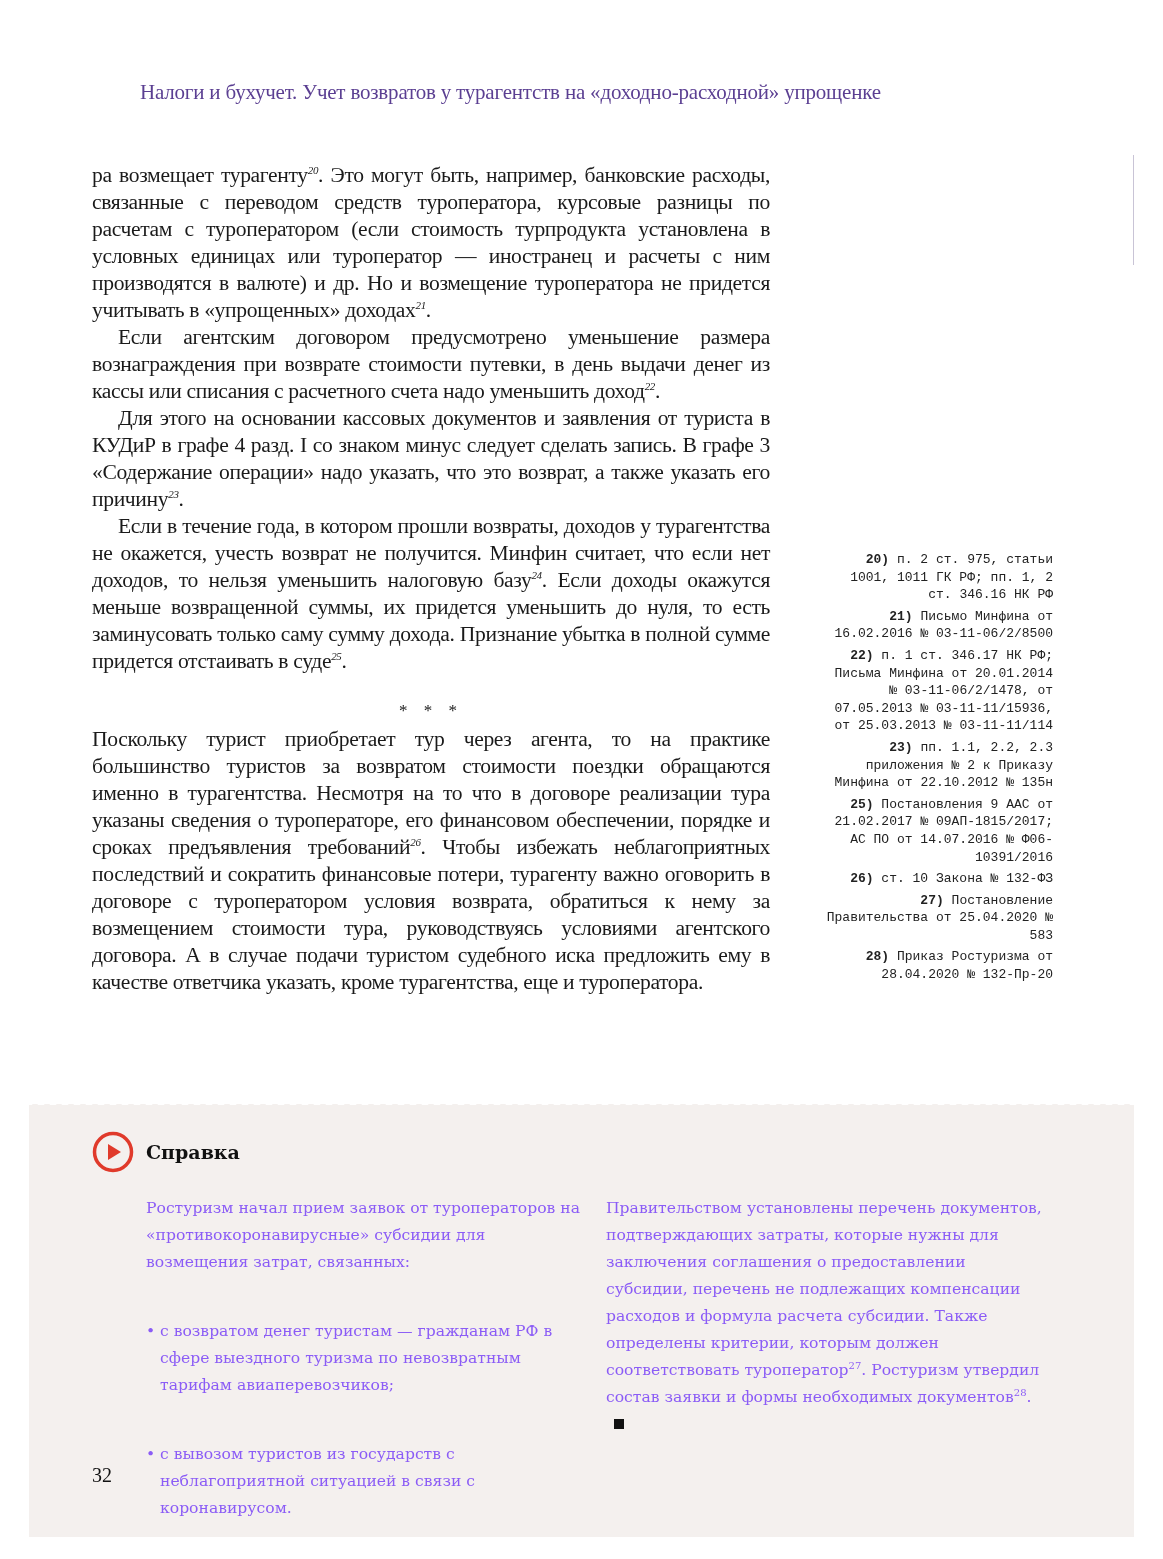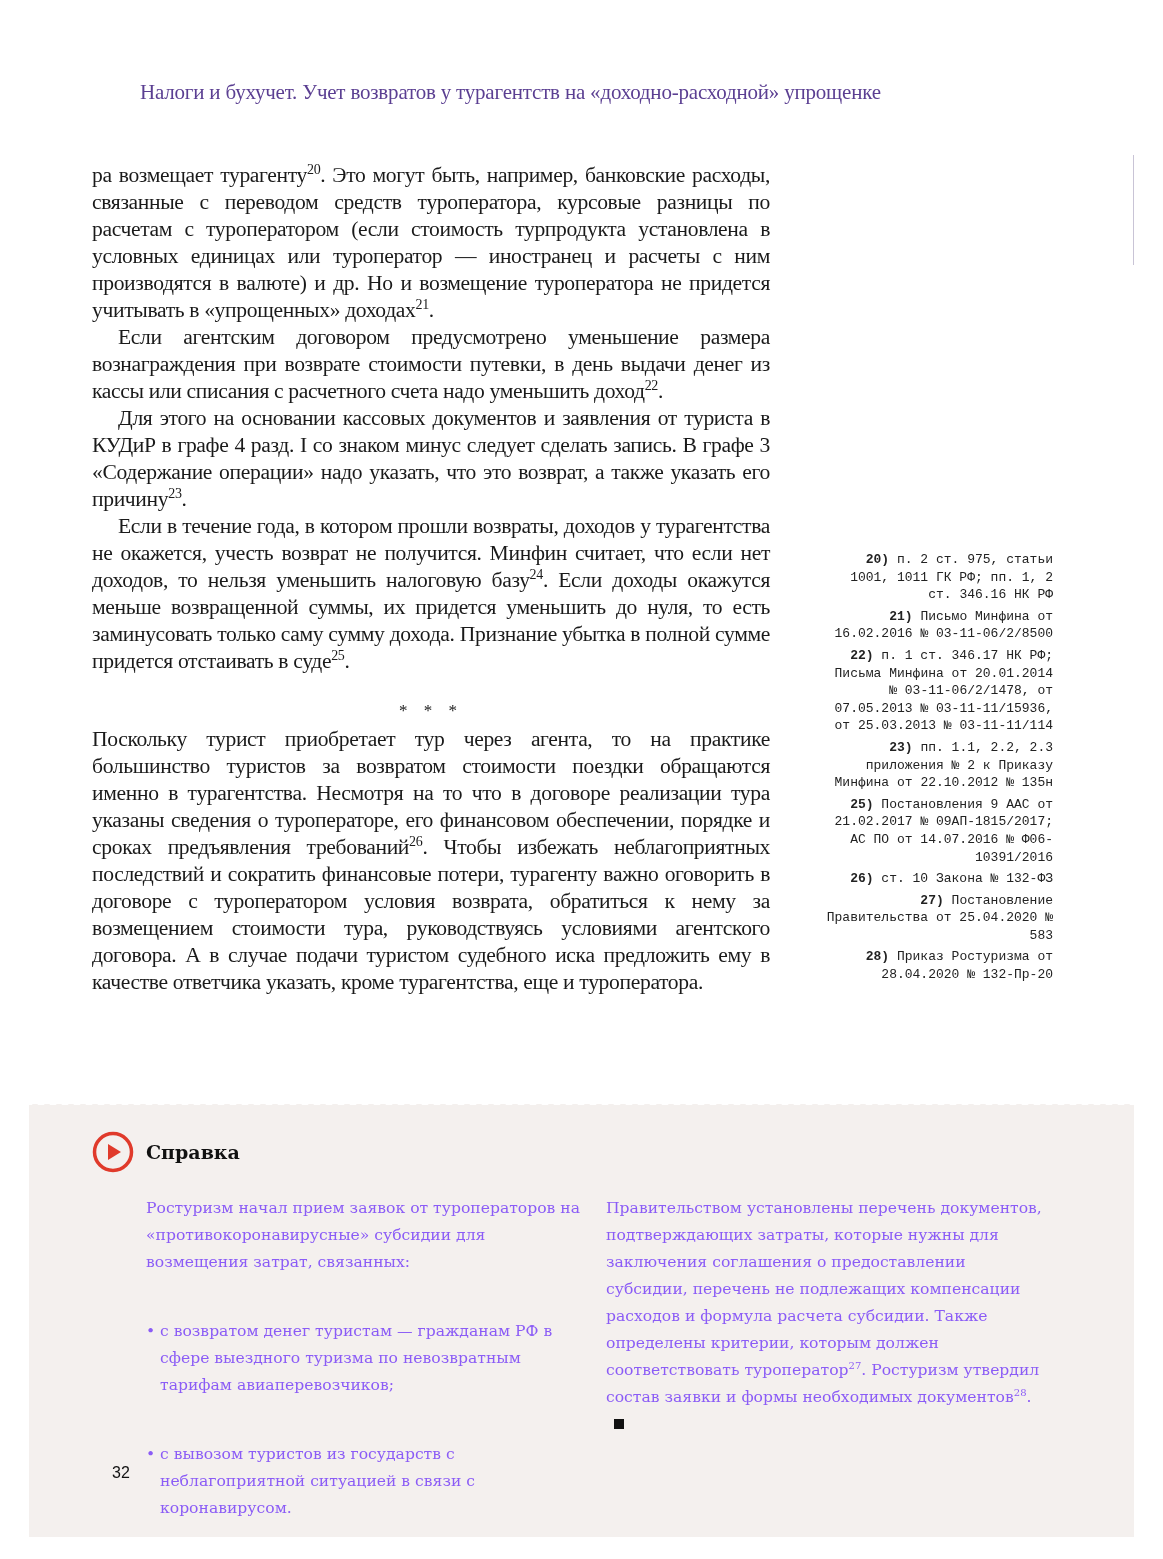--- a/index.html
+++ b/index.html
@@ -14,21 +14,21 @@
 
   .edge-line { position: absolute; left: 1133px; top: 155px; width: 1px; height: 110px; background: #c9c4d6; }
 
   .main-col {
     position: absolute; left: 92px; top: 162px; width: 678px;
     font-family: "Liberation Serif", serif; font-size: 21.6px; line-height: 27px;
     text-align: justify; color: #1a1a1a; letter-spacing: -0.35px;
   }
   .main-col p { margin: 0; }
   .main-col p.indent { text-indent: 26px; }
-  .main-col sup { font-size: 14px; line-height: 0; vertical-align: super; }
+  .main-col sup { font-size: 11px; line-height: 0; vertical-align: super; font-style: italic; }
   .separator { text-align: center; margin: 22px 0 2px 0; letter-spacing: 6px; font-size: 17px; }
 
   .notes-col {
     position: absolute; left: 823px; top: 551px; width: 230px;
     font-family: Liberation Mono, monospace; font-size: 13px; line-height: 17.6px; color: #222; text-align: right;
   }
   .note { margin-bottom: 4px; }
   .note .num { font-weight: bold; }
 
   .ref-box {
@@ -53,21 +53,21 @@
   .ref-col.right { left: 577px; width: 440px; }
   .ref-col p { margin: 0; }
   .ref-col ul { list-style: none; margin: 0; padding: 0; }
   .ref-col li { position: relative; padding-left: 14px; margin-top: 42px; }
   .ref-col li::before { content: "•"; position: absolute; left: 0; top: 0; }
   .ref-col sup { font-size: 10px; line-height: 0; vertical-align: super; }
   .end-mark { display: inline-block; width: 10px; height: 10px; background: #111; margin-left: 8px; }
 
   .page-number {
     position: absolute; left: 92px; top: 1464px;
-    font-family: Liberation Sans, sans-serif; font-size: 16px; color: #111; margin-left: 20px;
+    font-family: Liberation Serif, serif; font-size: 20px; color: #111;
   }
 </style>
 </head>
 <body>
 
 <div class="running-head">
   <span class="section">Налоги и бухучет.</span>
   <span>Учет возвратов у турагентств на «доходно-расходной» упрощенке</span>
 </div>
 

